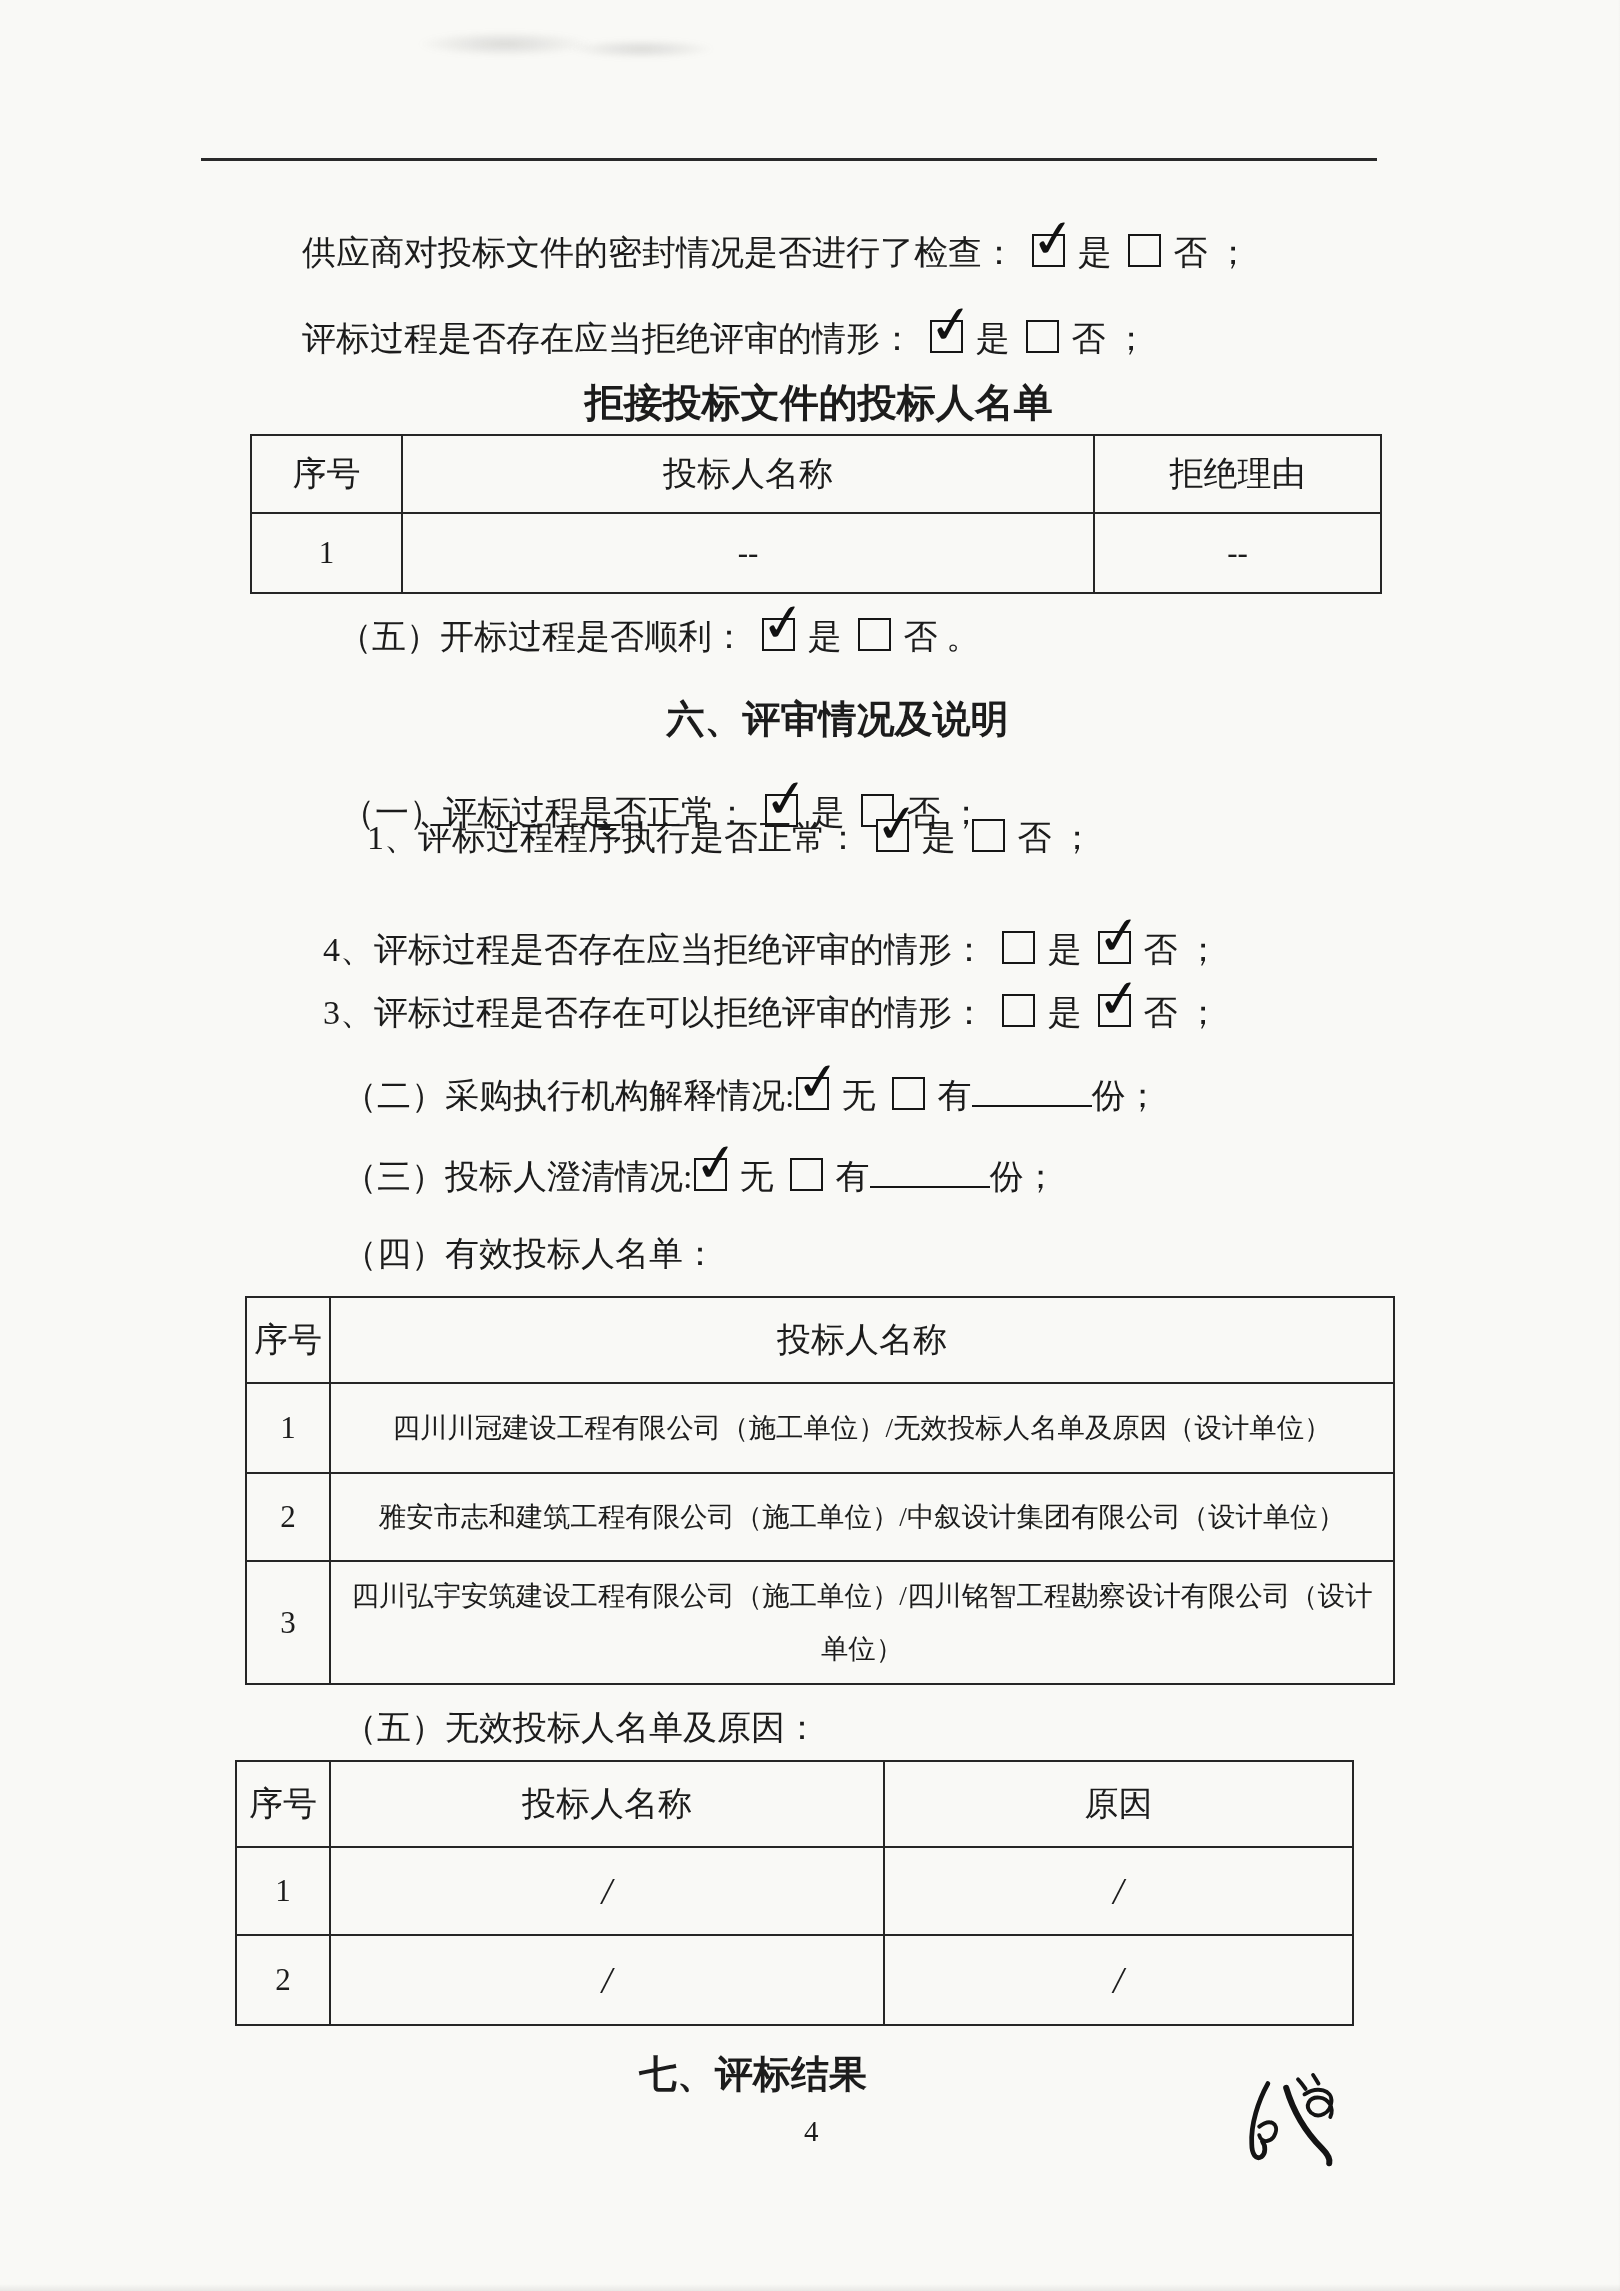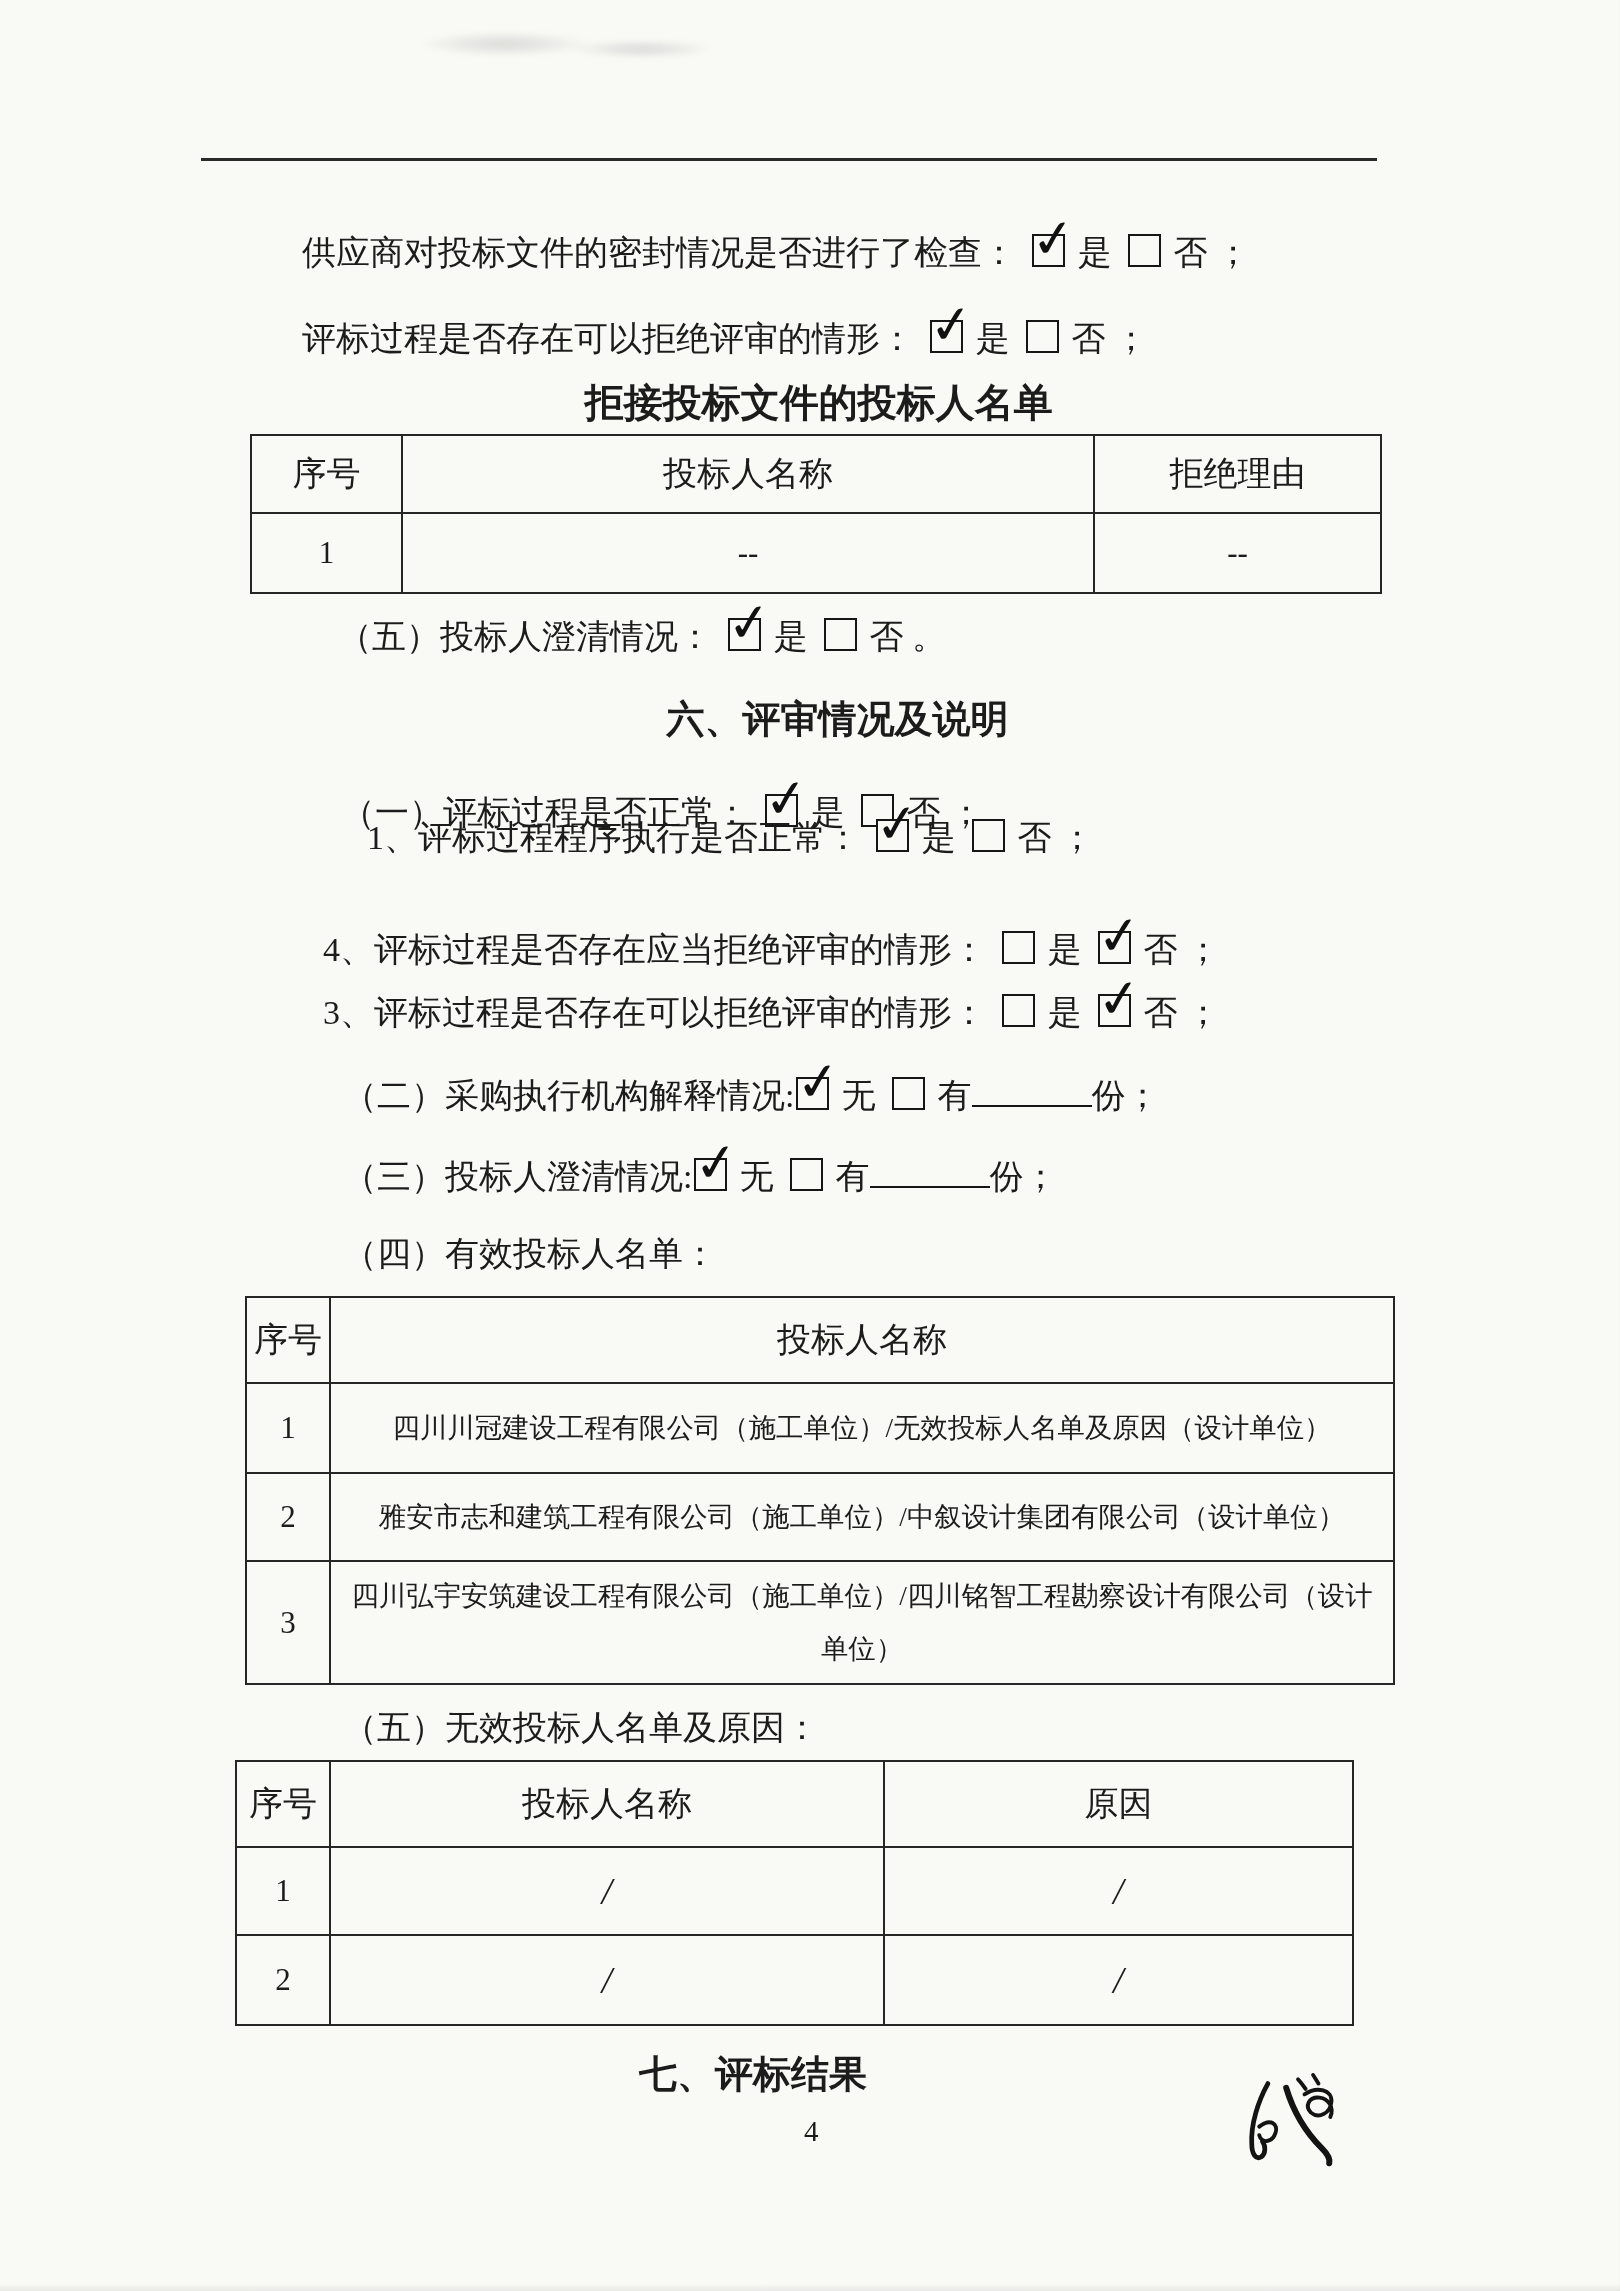--- a/index.html
+++ b/index.html
@@ -46,21 +46,21 @@
   <div class="line" style="top:230px;left:302px;">
     <span>供应商对投标文件的密封情况是否进行了检查：</span>
     <span class="cb checked"></span>
     <span>是</span>
     <span class="cb"></span>
     <span>否</span>
     <span>；</span>
   </div>
 
   <div class="line" style="top:316px;left:302px;">
-    <span>评标过程是否存在可以拒绝评审的情形：</span>
+    <span>评标过程是否存在应当拒绝评审的情形：</span>
     <span class="cb checked"></span>
     <span>是</span>
     <span class="cb"></span>
     <span>否</span>
     <span>；</span>
   </div>
 
   <div class="heading" style="top:376px;left:8.8px;font-size:39px;">拒接投标文件的投标人名单</div>
 
   <table style="top:434px;left:250px;width:1130px;height:159px;">
@@ -77,21 +77,21 @@
     </tr>
     <tr style="height:80px;">
       <td class="seq">1</td>
       <td class="seq">--</td>
       <td class="seq">--</td>
     </tr>
   </tbody>
     </table>
 
   <div class="line" style="top:614px;left:338px;">
-    <span>（五）投标人澄清情况：</span>
+    <span>（五）开标过程是否顺利：</span>
     <span class="cb checked"></span>
     <span>是</span>
     <span class="cb"></span>
     <span>否</span>
     <span>。</span>
   </div>
 
   <div class="heading" style="top:694px;left:27.4px;">六、评审情况及说明</div>
 
   <div class="line" style="top:790px;left:341px;">

